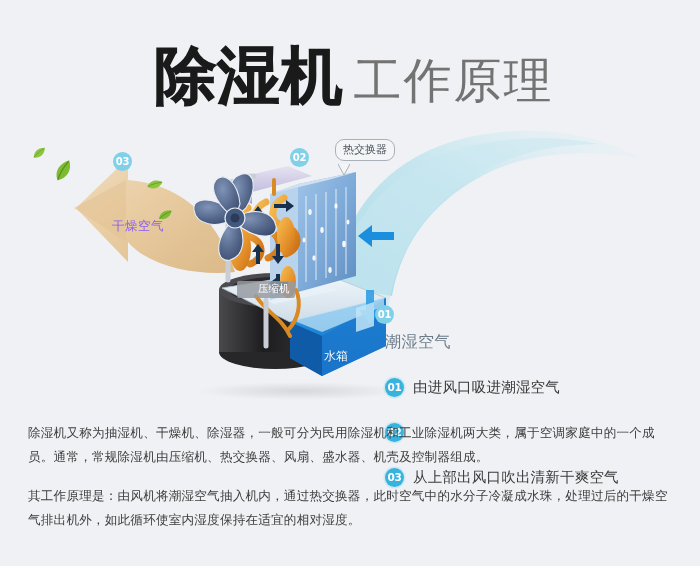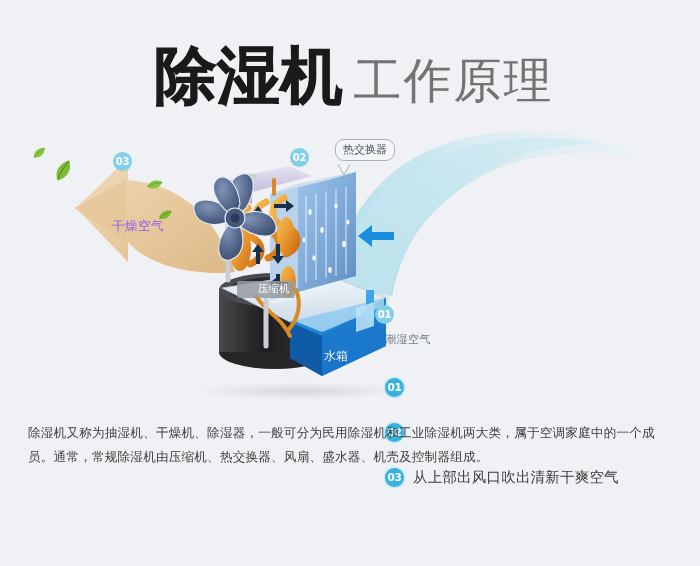--- a/index.html
+++ b/index.html
@@ -98,21 +98,21 @@
 
   
   .lbl {
     position: absolute;
     font-size: 11.5px;
     color: #5d6b78;
     white-space: nowrap;
     letter-spacing: 0.5px;
   }
   .lbl-dry   { left: 112px; top: 98px; font-size: 12.5px; color: #8b5cf6; }
-  .lbl-humid { left: 385px; top: 212px; font-size: 11px; color: #6b7b88; }
+  .lbl-humid { left: 385px; top: 212px; font-size: 16px; color: #6b7b88; }
 
   .badge-sm {
     position: absolute;
     width: 19px;
     height: 19px;
     border-radius: 50%;
     background: #7fd0e8;
     color: #ffffff;
     font-size: 10px;
     font-weight: bold;
@@ -413,29 +413,31 @@
     <div class="badge-sm badge-01-d">01</div>
 
     <div class="lbl lbl-dry">干燥空气</div>
     <div class="lbl lbl-humid">潮湿空气</div>
     <div class="tag-box tag-compressor">压缩机</div>
     <div class="tag-tank">水箱</div>
 
     <div class="steps">
       <div class="step">
         <div class="step-badge">01</div>
+        <div class="step-text">由进风口吸进潮湿空气</div>
       </div>
       <div class="step">
         <div class="step-badge">02</div>
       </div>
       <div class="step">
         <div class="step-badge">03</div>
         <div class="step-text">从上部出风口吹出清新干爽空气</div>
       </div>
     </div>
 
   </div>
 
   <div class="ground-shadow"></div>
 
   <div class="para para-1">除湿机又称为抽湿机、干燥机、除湿器，一般可分为民用除湿机和工业除湿机两大类，属于空调家庭中的一个成员。通常，常规除湿机由压缩机、热交换器、风扇、盛水器、机壳及控制器组成。</div>
+  <div class="para para-2">其工作原理是：由风机将潮湿空气抽入机内，通过热交换器，此时空气中的水分子冷凝成水珠，处理过后的干燥空气排出机外，如此循环使室内湿度保持在适宜的相对湿度。</div>
 
 </div>
 
 </body></html>

